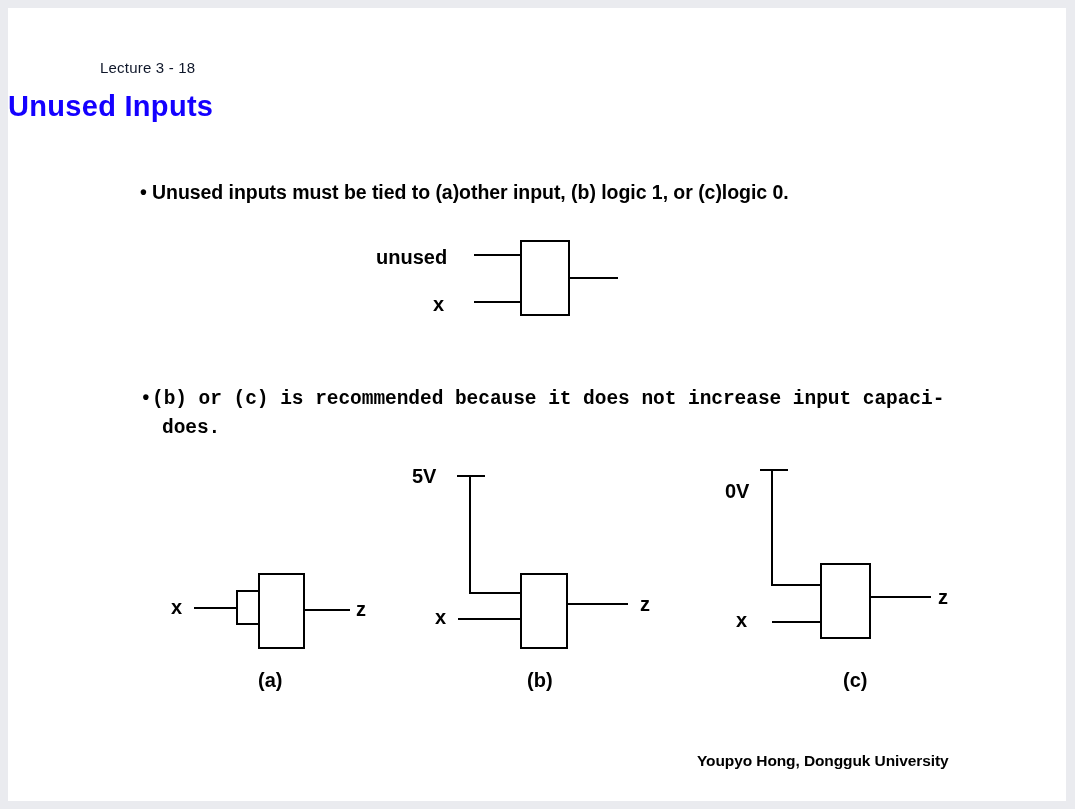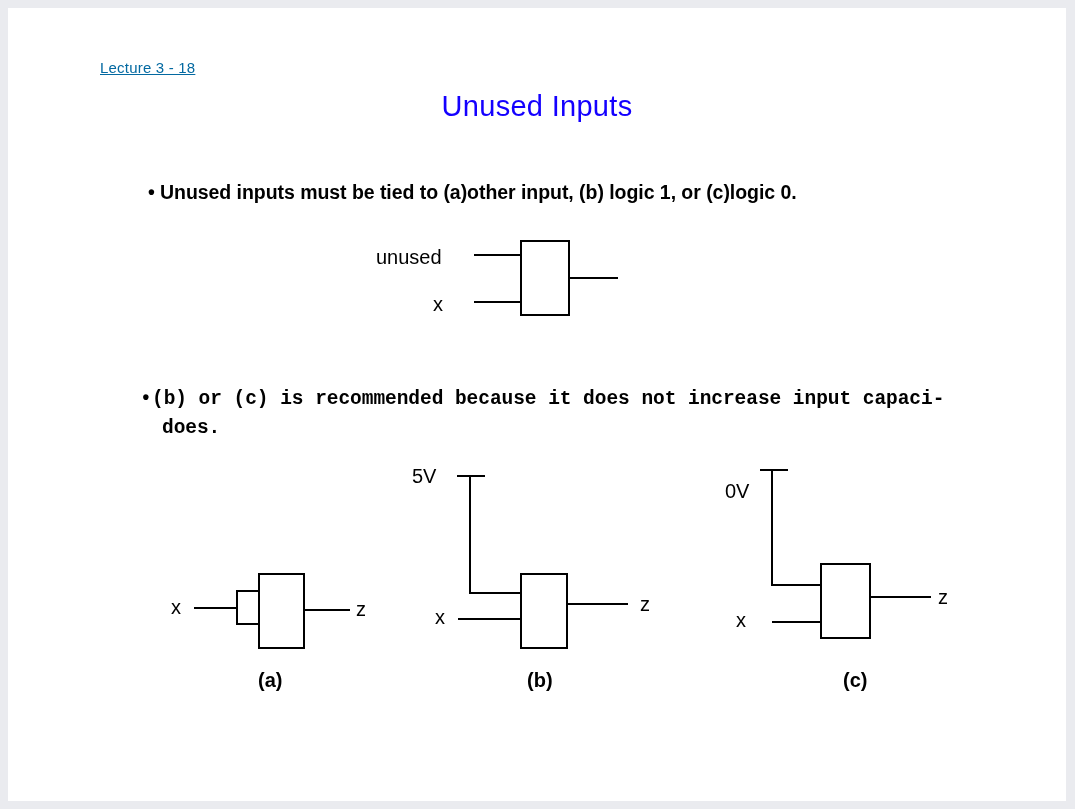--- a/index.html
+++ b/index.html
@@ -19,63 +19,61 @@
     height: 793px;
     background: #ffffff;
     overflow: hidden;
   }
   .abs { position: absolute; }
 
   
   #lecture-label {
     left: 92px; top: 51px;
     font-size: 15px;
-    color: #0369a1;
+    color: #0f172a;
     font-weight: 400;
     letter-spacing: 0.2px;
-    text-decoration: underline;
   }
   #slide-title {
     left: 0; top: 82px;
     width: 1058px;
-    text-align: center;
     font-size: 29px;
-    font-weight: normal;
+    font-weight: bold;
     color: #1400ff;
     letter-spacing: 0.3px;
   }
   .bullet-row {
     font-size: 19.5px;
     font-weight: bold;
     color: #000000;
     line-height: 29px;
     letter-spacing: -0.05px;
   }
-  #bullet-1 { left: 140px; top: 170px; width: 860px; }
+  #bullet-1 { left: 132px; top: 170px; width: 860px; }
   #bullet-2 { left: 132px; top: 377px; width: 830px; font-family: Liberation Mono, monospace; }
   .bullet-dot {
     display: inline-block;
     width: 12px;
   }
   .bullet-cont {
     display: block;
     padding-left: 22px;
   }
   #footer-credit {
     left: 689px; top: 744px;
     font-size: 15.5px;
     font-weight: bold;
     color: #000000;
     letter-spacing: -0.1px;
   }
 
   
   .sig {
     font-size: 20px;
-    font-weight: normal;
+    font-weight: bold;
     color: #000000;
   }
   .cap {
     font-size: 20px;
     font-weight: bold;
     color: #000000;
   }
 
   
   .wire-h {
@@ -178,14 +176,15 @@
 
     <div class="abs gate-box" style="left:812px; top:555px; width:51px; height:76px;"></div>
 
     <div class="abs wire-h" style="left:863px; top:588px; width:60px;"></div>
 
     <div class="abs sig" style="left:930px; top:578px;">z</div>
 
     <div class="abs cap" style="left:835px; top:661px;">(c)</div>
   </div>
 
+  <div class="abs" id="footer-credit">Youpyo Hong, Dongguk University</div>
 
 </div>
 
 </body></html>

